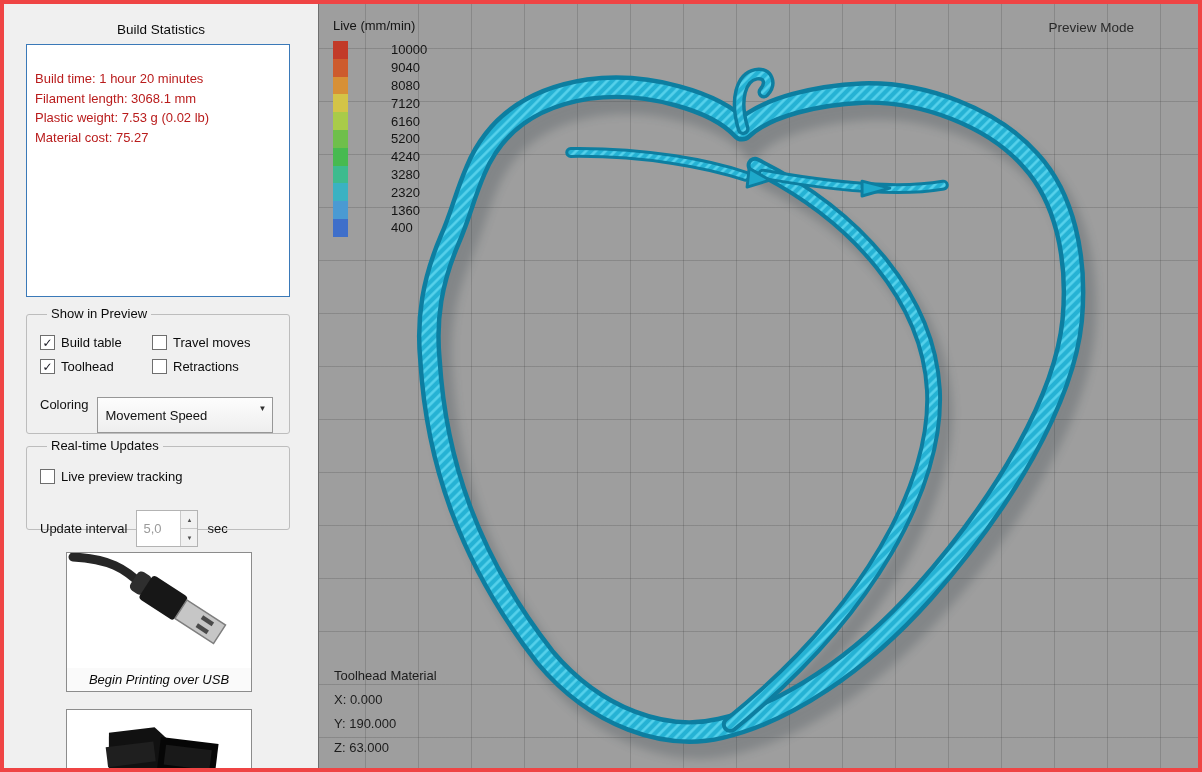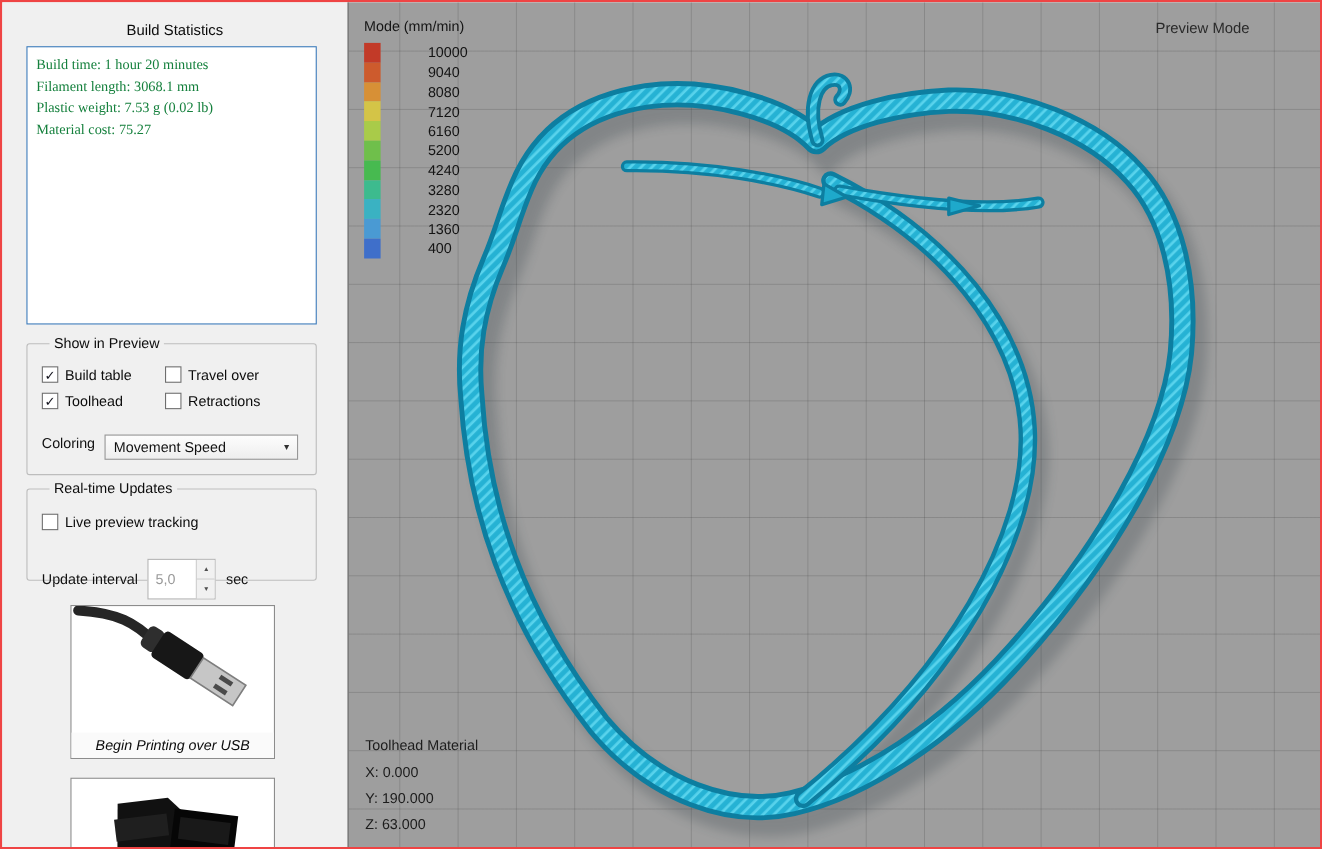--- a/index.html
+++ b/index.html
@@ -1,42 +1,42 @@
 <!DOCTYPE html>
 <html><head>
 <meta charset="utf-8">
 <style>
   * { box-sizing: border-box; margin: 0; padding: 0; }
   html,body { width:1202px; height:772px; overflow:hidden; }
   body { font-family: "Liberation Sans", "DejaVu Sans", sans-serif; background:#f0f0f0; color:#111; }
 
-  .app { display:flex; width:1202px; height:772px; border:2px solid #ef4444; position:relative; overflow:hidden; }
+  .app { display:flex; width:1202px; height:772px; border:4px solid #ef4444; position:relative; overflow:hidden; }
 
   
   .sidebar { width:314px; flex-shrink:0; background:#f0f0f0; position:relative; }
 
   .stats-title { position:absolute; top:18px; left:0; width:314px; text-align:center; font-size:13.5px; color:#0b0b0b; }
 
   .stats-box { position:absolute; top:40px; left:22px; width:264px; height:253px; background:#ffffff;
-               border:1px solid #3a79b8; padding:6px 8px; font-size:13px; line-height:1.5; color:#15803d;font-family:Liberation Serif, serif; }
+               border:1px solid #3a79b8; padding:24px 8px; font-size:13px; line-height:1.5; color:#b91c1c; }
 
   .groupbox { position:absolute; left:22px; width:264px; border:1px solid #bdbdbd; border-radius:3px; }
   .group-label { position:absolute; top:-9px; left:20px; background:#f0f0f0; padding:0 4px; font-size:13px; color:#0b0b0b; white-space:nowrap; }
 
   .gb-show { top:310px; height:120px; }
   .gb-rt   { top:442px; height:84px; }
 
   .cb-grid { display:grid; grid-template-columns:112px 1fr; row-gap:9px; padding:20px 0 0 13px; }
   .cb { display:flex; align-items:center; gap:6px; font-size:13px; color:#0b0b0b; cursor:default; }
   .cb .box { width:15px; height:15px; background:#fff; border:1px solid #6e6e6e; display:flex; align-items:center; justify-content:center; flex-shrink:0; }
   .cb .mark { font-size:12px; font-weight:700; color:#15151f; line-height:1; }
 
   .coloring-row { display:flex; align-items:flex-start; gap:9px; padding-left:13px; margin-top:23px; }
   .coloring-row .lbl { font-size:13px; }
-  .dropdown { width:176px; height:23px; border:1px solid #979797; background:linear-gradient(#fdfdfd,#eeeeee);
+  .dropdown { width:176px; height:36px; border:1px solid #979797; background:linear-gradient(#fdfdfd,#eeeeee);
               display:flex; align-items:center; padding-left:7px; font-size:13px; position:relative; cursor:default; }
   .dropdown .arrow { position:absolute; right:6px; top:6px; font-size:8px; color:#303030; }
 
   .rt-cb { padding:22px 0 0 13px; }
   .interval-row { display:flex; align-items:center; gap:9px; padding-left:13px; margin-top:26px; }
   .interval-row .lbl { font-size:13px; }
   .spinbox { width:62px; height:37px; border:1px solid #b3b3b3; background:#fff; display:flex; }
   .spin-value { flex:1; font-size:13px; color:#9a9a9a; display:flex; align-items:center; padding-left:6px; }
   .spin-arrows { width:17px; display:flex; flex-direction:column; border-left:1px solid #c9c9c9; }
   .spin-btn { flex:1; display:flex; align-items:center; justify-content:center; font-size:6px; color:#4e4e4e; background:#f1f1f1; cursor:default; }
@@ -93,21 +93,21 @@
         <label class="cb">
           <span class="box">
               <span class="mark">✓</span>
             </span>
           <span>Build table</span>
         </label>
         <label class="cb">
           <span class="box">
               <span class="mark"></span>
             </span>
-          <span>Travel over</span>
+          <span>Travel moves</span>
         </label>
         <label class="cb">
           <span class="box">
               <span class="mark">✓</span>
             </span>
           <span>Toolhead</span>
         </label>
         <label class="cb">
           <span class="box">
               <span class="mark"></span>
@@ -214,21 +214,21 @@
 
         <path d="M 428 126 C 419 96 426 74 441 71 C 453 69 457 80 449 89" stroke="#0d7ea0" stroke-width="13"></path>
         <path d="M 428 126 C 419 96 426 74 441 71 C 453 69 457 80 449 89" stroke="url(#hatch)" stroke-width="6"></path>
 
         <polygon points="434,166 455,178 432,185" fill="#1ea9cb" stroke="#0d7ea0" stroke-width="3"></polygon>
         <polygon points="548,179 576,186 548,194" fill="#1ea9cb" stroke="#0d7ea0" stroke-width="3"></polygon>
       </g>
     </svg>
 
     <div class="legend">
-      <div class="legend-title">Mode (mm/min)</div>
+      <div class="legend-title">Live (mm/min)</div>
       <div class="legend-row">
           <span class="swatch" style="background: rgb(194, 58, 40);"></span>
           <span class="legend-label">10000</span>
         </div>
       <div class="legend-row">
           <span class="swatch" style="background: rgb(205, 91, 45);"></span>
           <span class="legend-label">9040</span>
         </div>
       <div class="legend-row">
           <span class="swatch" style="background: rgb(215, 144, 54);"></span>

